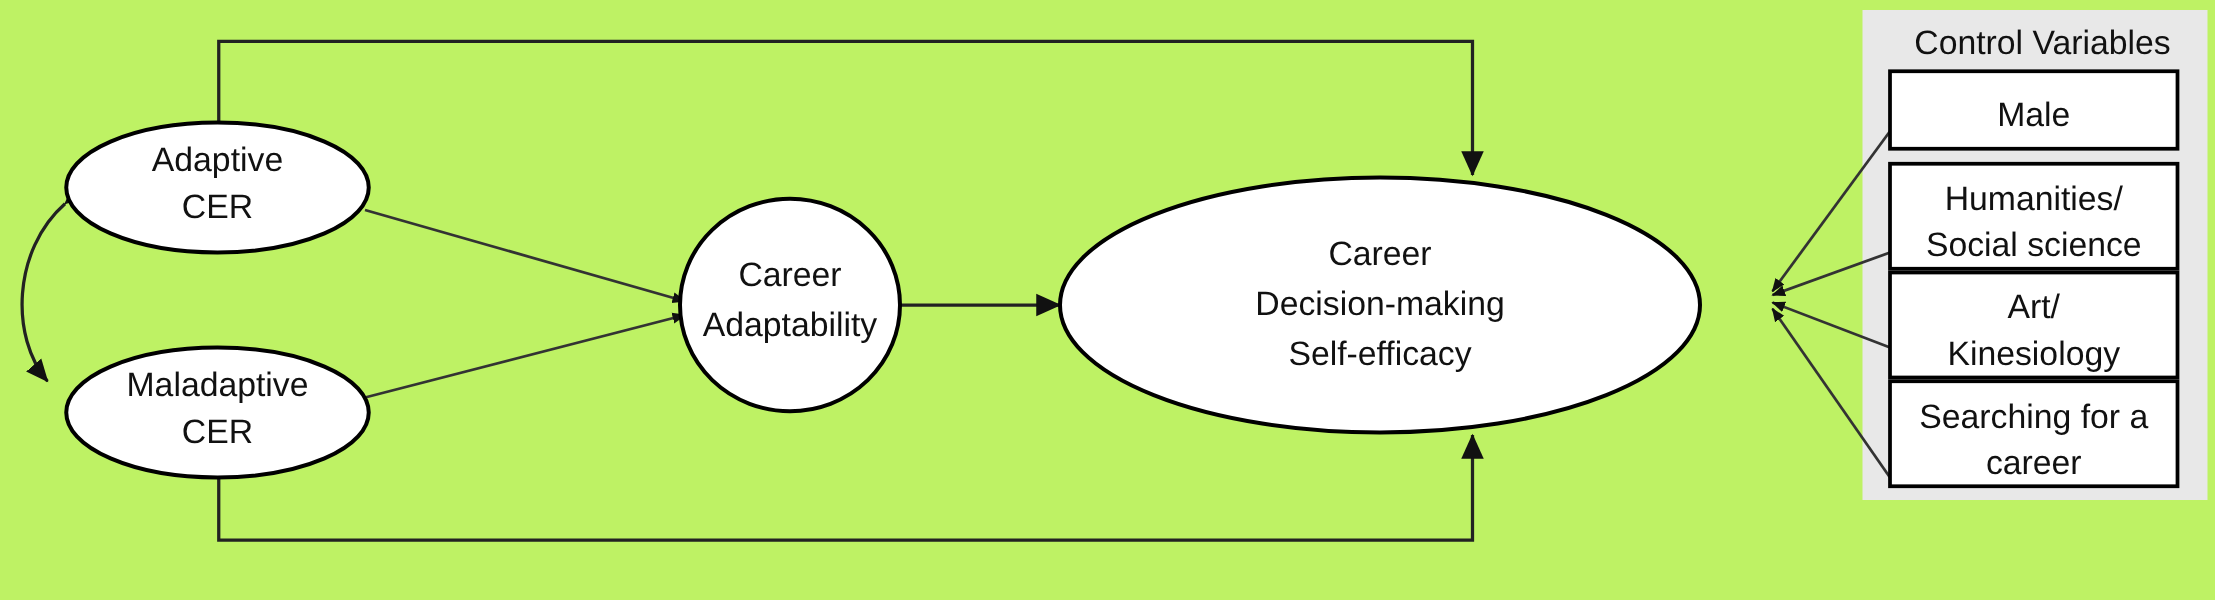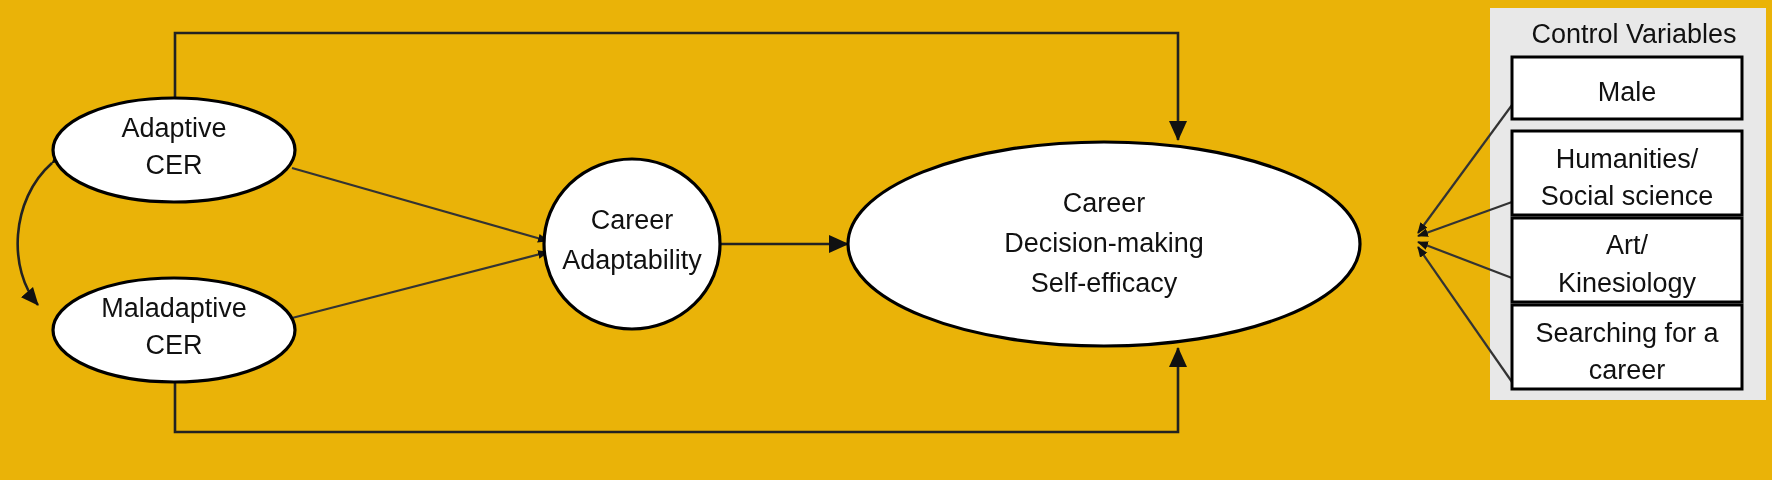--- a/index.html
+++ b/index.html
@@ -4,21 +4,21 @@
 <style>
   html, body {
     margin: 0;
     padding: 0;
     background: #ffffff;
   }
   #canvas {
     position: relative;
     width: 1772px;
     height: 480px;
-    background: #eab308;
+    background: #bef264;
     font-family: "Liberation Sans", sans-serif;
     overflow: hidden;
   }
   #diagram-svg {
     position: absolute;
     left: 0;
     top: 0;
     width: 1772px;
     height: 480px;
   }

